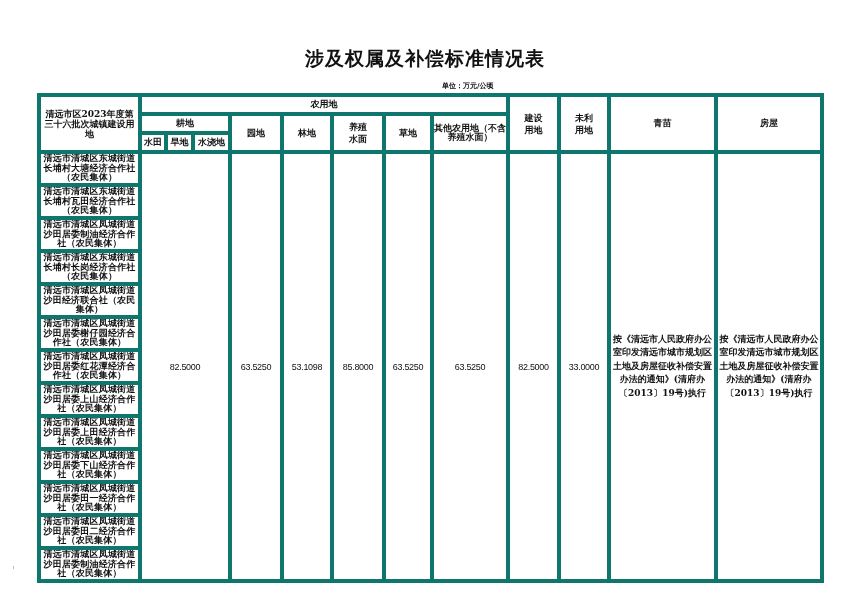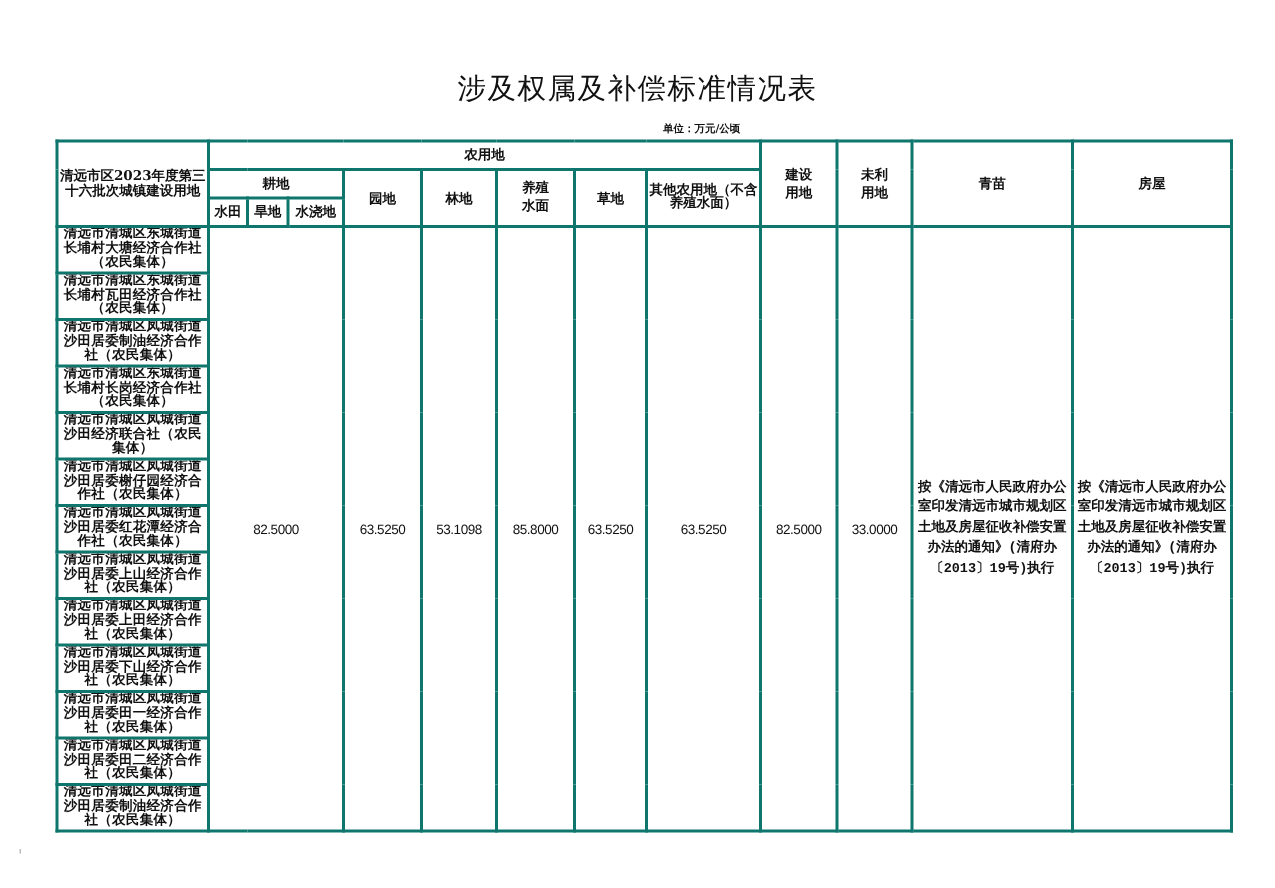--- a/index.html
+++ b/index.html
@@ -1,35 +1,35 @@
 <!DOCTYPE html>
 <html><head>
 <meta charset="utf-8">
 <style>
   html, body { margin: 0; padding: 0; background: #ffffff; }
   body { width: 850px; height: 592px; position: relative; overflow: hidden;
          font-family: "DejaVu Serif", "Liberation Serif", serif; color: #111; }
   .title { position: absolute; left: 0; width: 850px; top: 46px; text-align: center;
-           font-size: 19px; font-weight: normal; letter-spacing: 1px; }
+           font-size: 19px; font-weight: bold; letter-spacing: 1px; }
   .unit { position: absolute; left: 430px; top: 81px; font-size: 7px; font-weight: bold; margin-left: 12px; }
   table.grid { position: absolute; left: 37px; top: 93px; border-collapse: collapse;
                table-layout: fixed; width: 783px; }
-  table.grid td { border: 2px solid #0f766e; padding: 0; text-align: center;
+  table.grid td { border: 4px solid #0f766e; padding: 0; text-align: center;
                   vertical-align: middle; font-size: 9px; overflow: hidden; }
   table.grid { border: 1.5px solid #111; }
   .h1 { height: 19px; }
   .h2 { height: 19px; }
   .h3 { height: 19px; }
   .hdr { font-weight: bold; font-size: 10px; }
   .hdr-sm { font-weight: bold; font-size: 7px; line-height: 9px; }
   .hdr-name { font-weight: bold; font-size: 7.5px; line-height: 10px; padding: 0 2px; margin-left: 40px; }
   .rowname { font-size: 7.5px; font-weight: bold; line-height: 9.6px; height: 29px; padding: 0 1px;
              letter-spacing: 0.2px; }
   .num { font-family: Liberation Sans, sans-serif; font-size: 10px; letter-spacing: -0.3px; }
-  .policy { font-size: 10px; font-weight: bold; line-height: 13.5px; padding: 0 2px; text-align: center; font-family: Liberation Mono, monospace; }
+  .policy { font-size: 10px; font-weight: bold; line-height: 13.5px; padding: 0 2px; text-align: center; }
   .mark { position: absolute; left: 13px; top: 566px; width: 1px; height: 3px; background: #bbb; }
 </style>
 </head>
 <body>
 
 <div class="title">涉及权属及补偿标准情况表</div>
 <div class="unit">单位：万元/公顷</div>
 
 <table class="grid">
   <colgroup>

